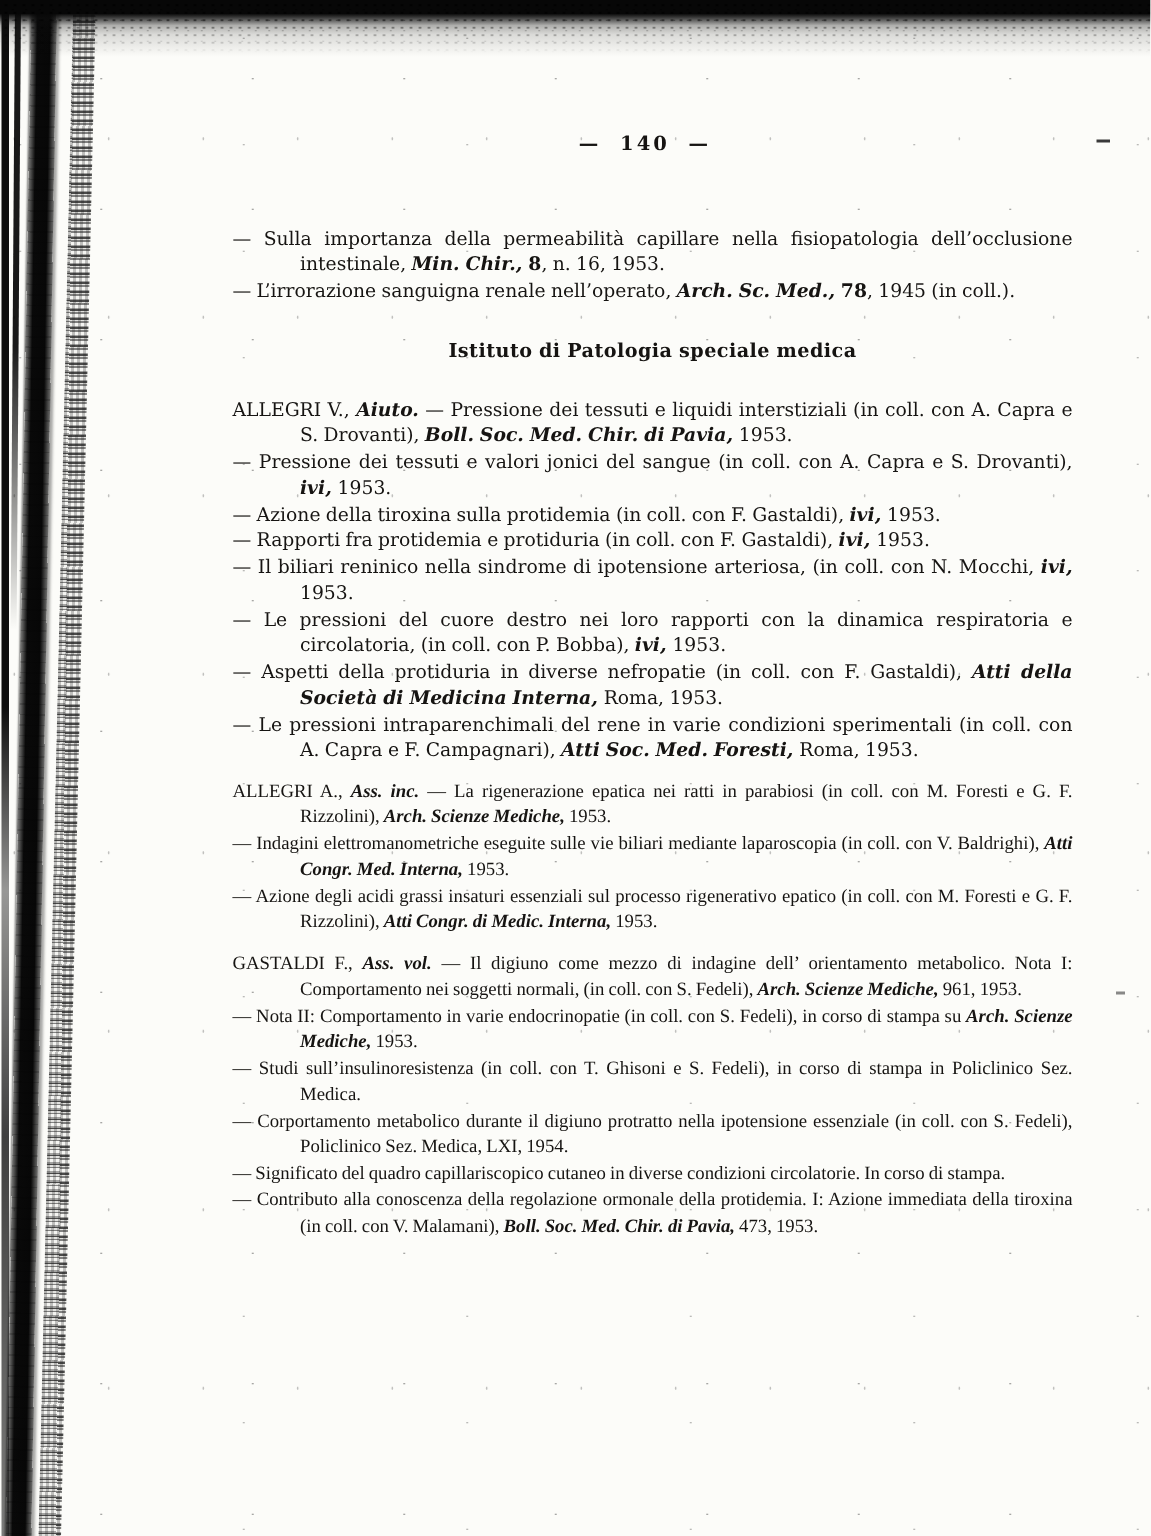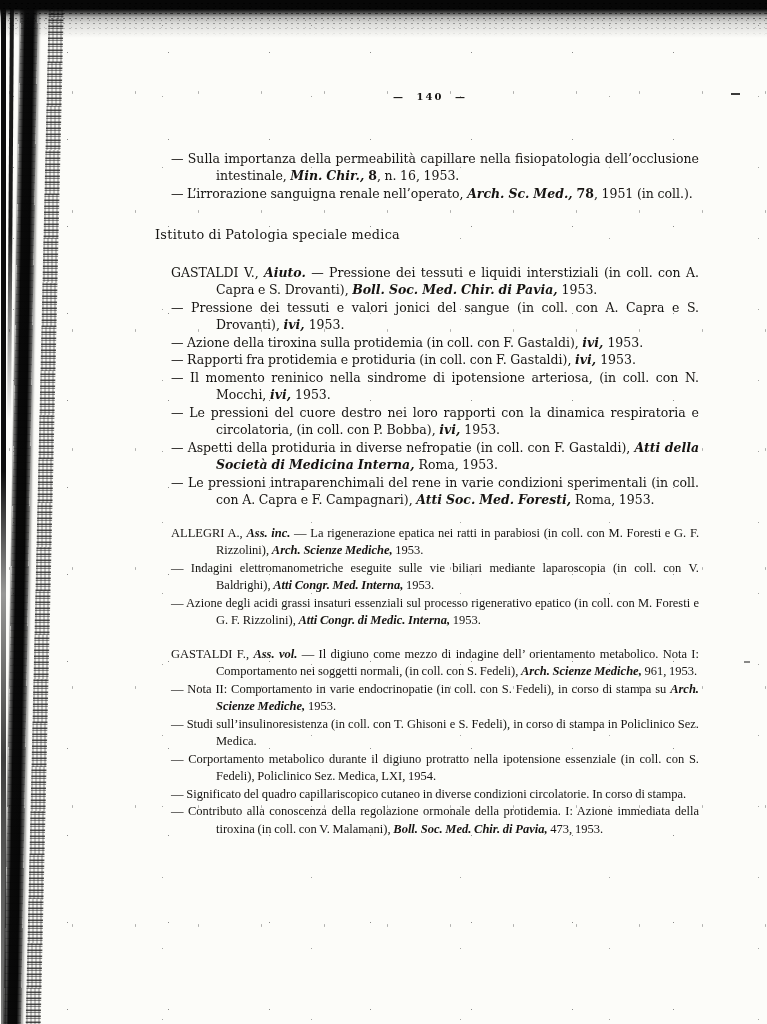--- a/index.html
+++ b/index.html
@@ -82,30 +82,30 @@
   
   .page-content{
     position:absolute;left:155px;top:0;width:560px;z-index:4;
     color:var(--ink);
     font-size:12.5px;line-height:17.5px;
     text-align:justify;
     word-spacing:-0.4px;
   }
   .page-number{
     padding-top:88px;text-align:center;
-    font-weight:bold;font-size:10px;letter-spacing:2px;
+    font-weight:bold;font-size:13px;letter-spacing:2px;
     word-spacing:6px;
     transform:translateX(-5px);
   }
   .bibliography{display:block;}
-  .entry-group{margin:16px;}
+  .entry-group{margin:0;}
   .entry-group + .entry-group{margin-top:10px;font-family:Liberation Serif, serif;}
   .entry-group:first-child{margin-top:44px;}
   .section-heading{
-    text-align:left;font-weight:normal;font-size:12.8px;
+    text-align:center;font-weight:bold;font-size:12.8px;
     margin:24px 0 20px;letter-spacing:.3px;
   }
   p.entry{
     margin:0;padding-left:45px;text-indent:-45px;
   }
   .seg-n{}
   .seg-b{font-weight:bold;}
   .seg-bi{font-style:italic;font-weight:bold;}
 </style>
 </head>
@@ -118,29 +118,29 @@
 <div class="stripe stripe-d"></div>
 <div class="page-noise"></div>
 <div class="stray-dash d1"></div>
 <div class="stray-dash d2"></div>
 
 <div class="page-content">
   <div class="page-number">— 140 —</div>
   <div class="bibliography">
       <div class="entry-group">
         <p class="entry"><span class="seg-n">— Sulla importanza della permeabilità capillare nella fisiopatologia dell’occlusione intestinale, </span><span class="seg-bi">Min. Chir., </span><span class="seg-b">8</span><span class="seg-n">, n. 16, 1953.</span></p>
-        <p class="entry"><span class="seg-n">— L’irrorazione sanguigna renale nell’operato, </span><span class="seg-bi">Arch. Sc. Med., </span><span class="seg-b">78</span><span class="seg-n">, 1951 (in coll.).</span></p>
+        <p class="entry"><span class="seg-n">— L’irrorazione sanguigna renale nell’operato, </span><span class="seg-bi">Arch. Sc. Med., </span><span class="seg-b">78</span><span class="seg-n">, 1945 (in coll.).</span></p>
       </div>
       <div class="section-heading">Istituto di Patologia speciale medica</div>
       <div class="entry-group">
-        <p class="entry"><span class="seg-n">GASTALDI V., </span><span class="seg-bi">Aiuto.</span><span class="seg-n"> — Pressione dei tessuti e liquidi interstiziali (in coll. con A. Capra e S. Drovanti), </span><span class="seg-bi">Boll. Soc. Med. Chir. di Pavia, </span><span class="seg-n">1953.</span></p>
+        <p class="entry"><span class="seg-n">ALLEGRI V., </span><span class="seg-bi">Aiuto.</span><span class="seg-n"> — Pressione dei tessuti e liquidi interstiziali (in coll. con A. Capra e S. Drovanti), </span><span class="seg-bi">Boll. Soc. Med. Chir. di Pavia, </span><span class="seg-n">1953.</span></p>
         <p class="entry"><span class="seg-n">— Pressione dei tessuti e valori jonici del sangue (in coll. con A. Capra e S. Drovanti), </span><span class="seg-bi">ivi, </span><span class="seg-n">1953.</span></p>
         <p class="entry"><span class="seg-n">— Azione della tiroxina sulla protidemia (in coll. con F. Gastaldi), </span><span class="seg-bi">ivi, </span><span class="seg-n">1953.</span></p>
         <p class="entry"><span class="seg-n">— Rapporti fra protidemia e protiduria (in coll. con F. Gastaldi), </span><span class="seg-bi">ivi, </span><span class="seg-n">1953.</span></p>
-        <p class="entry"><span class="seg-n">— Il momento reninico nella sindrome di ipotensione arteriosa, (in coll. con N. Mocchi, </span><span class="seg-bi">ivi, </span><span class="seg-n">1953.</span></p>
+        <p class="entry"><span class="seg-n">— Il biliari reninico nella sindrome di ipotensione arteriosa, (in coll. con N. Mocchi, </span><span class="seg-bi">ivi, </span><span class="seg-n">1953.</span></p>
         <p class="entry"><span class="seg-n">— Le pressioni del cuore destro nei loro rapporti con la dinamica respiratoria e circolatoria, (in coll. con P. Bobba), </span><span class="seg-bi">ivi, </span><span class="seg-n">1953.</span></p>
         <p class="entry"><span class="seg-n">— Aspetti della protiduria in diverse nefropatie (in coll. con F. Gastaldi), </span><span class="seg-bi">Atti della Società di Medicina Interna, </span><span class="seg-n">Roma, 1953.</span></p>
         <p class="entry"><span class="seg-n">— Le pressioni intraparenchimali del rene in varie condizioni sperimentali (in coll. con A. Capra e F. Campagnari), </span><span class="seg-bi">Atti Soc. Med. Foresti, </span><span class="seg-n">Roma, 1953.</span></p>
       </div>
       <div class="entry-group">
         <p class="entry"><span class="seg-n">ALLEGRI A., </span><span class="seg-bi">Ass. inc.</span><span class="seg-n"> — La rigenerazione epatica nei ratti in parabiosi (in coll. con M. Foresti e G. F. Rizzolini), </span><span class="seg-bi">Arch. Scienze Mediche, </span><span class="seg-n">1953.</span></p>
         <p class="entry"><span class="seg-n">— Indagini elettromanometriche eseguite sulle vie biliari mediante laparoscopia (in coll. con V. Baldrighi), </span><span class="seg-bi">Atti Congr. Med. Interna, </span><span class="seg-n">1953.</span></p>
         <p class="entry"><span class="seg-n">— Azione degli acidi grassi insaturi essenziali sul processo rigenerativo epatico (in coll. con M. Foresti e G. F. Rizzolini), </span><span class="seg-bi">Atti Congr. di Medic. Interna, </span><span class="seg-n">1953.</span></p>
       </div>
       <div class="entry-group">

